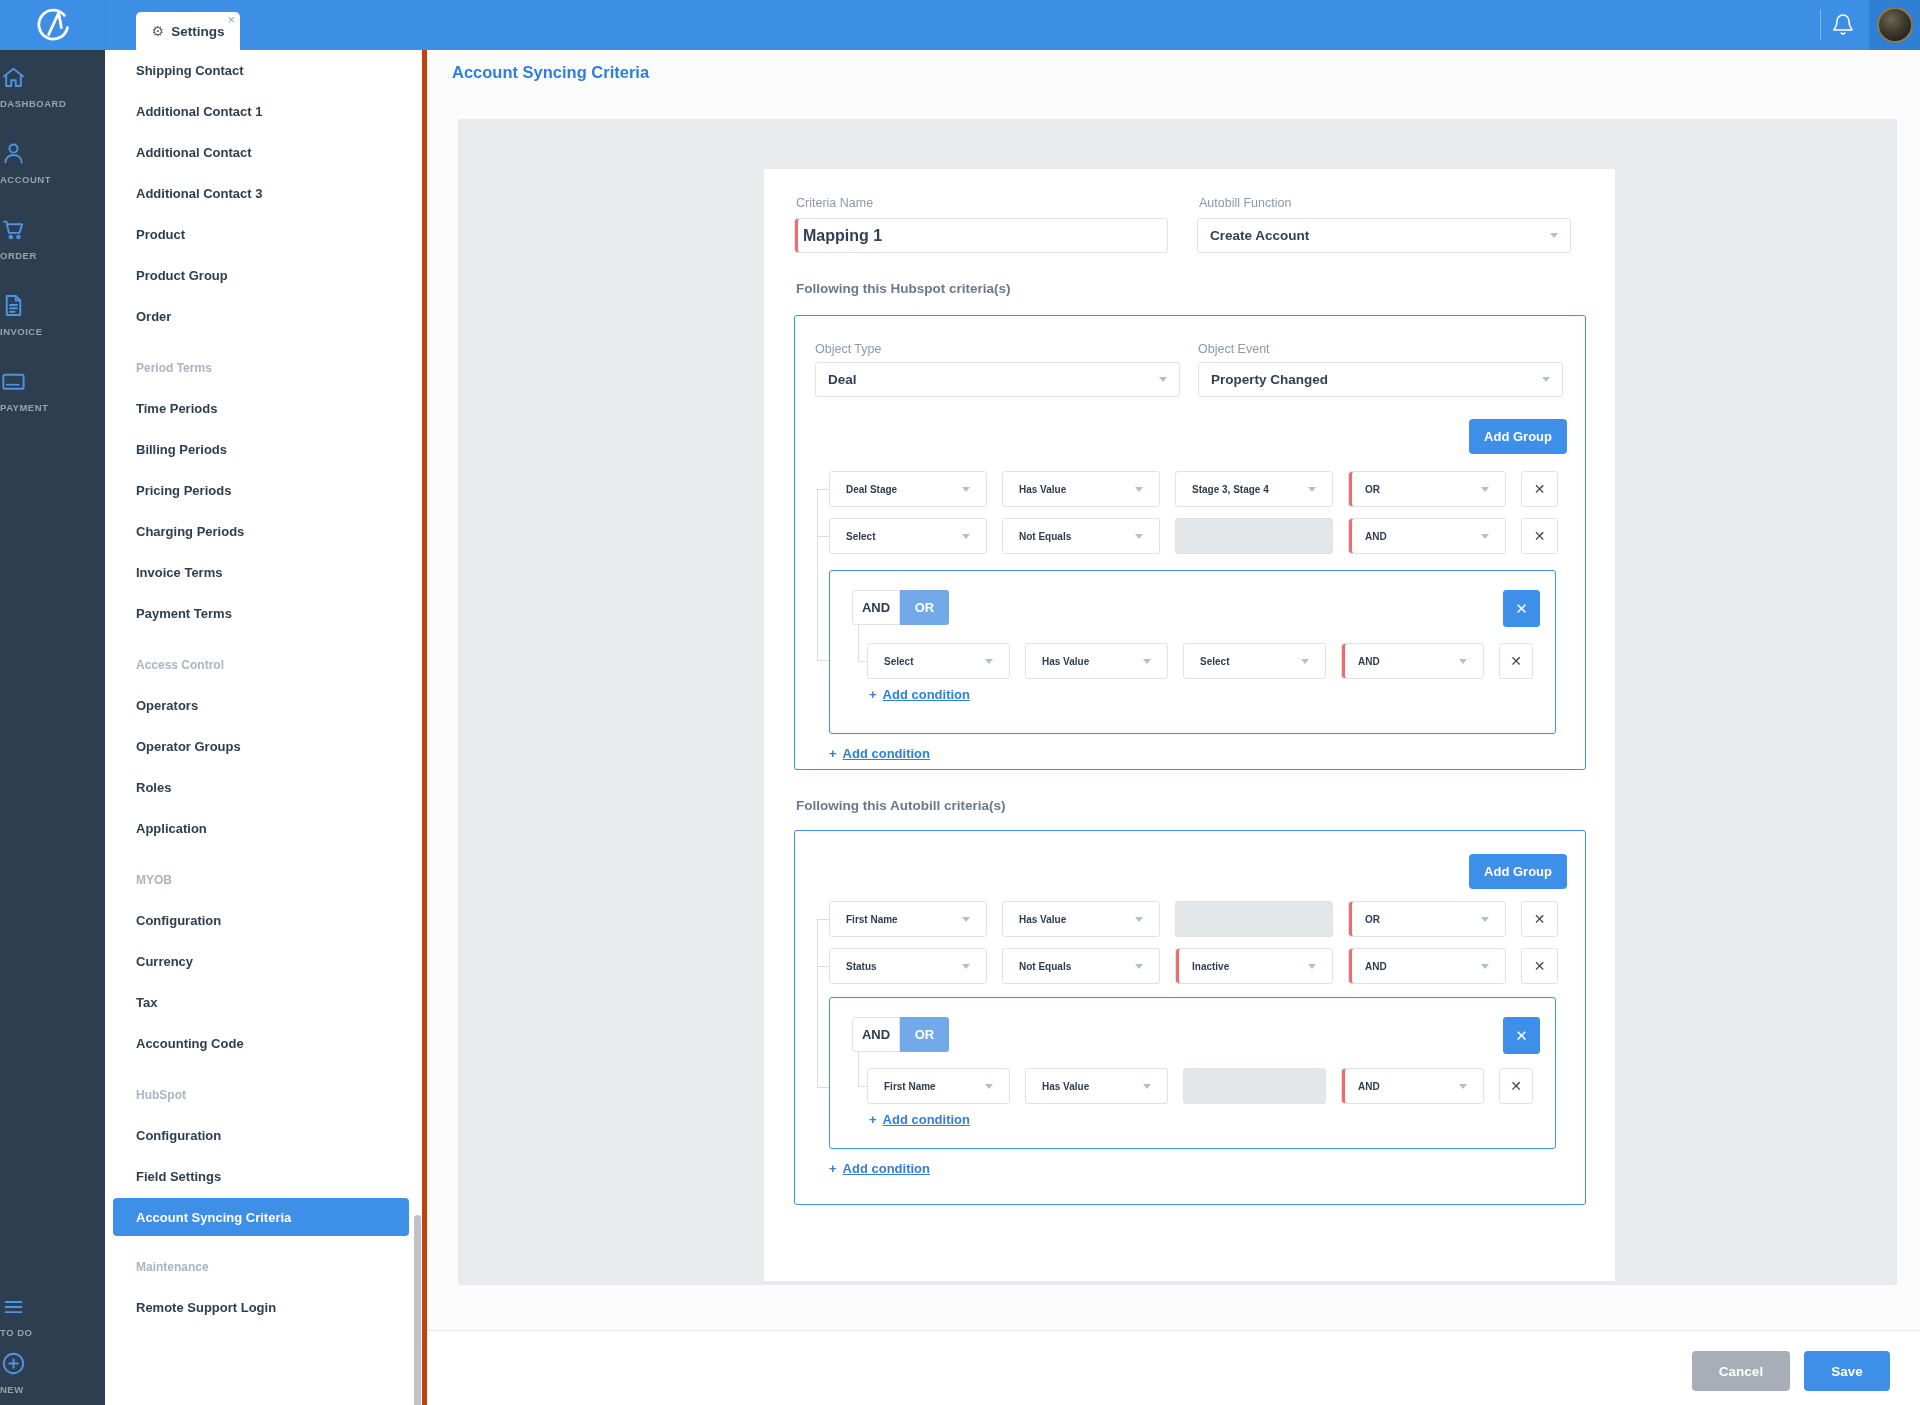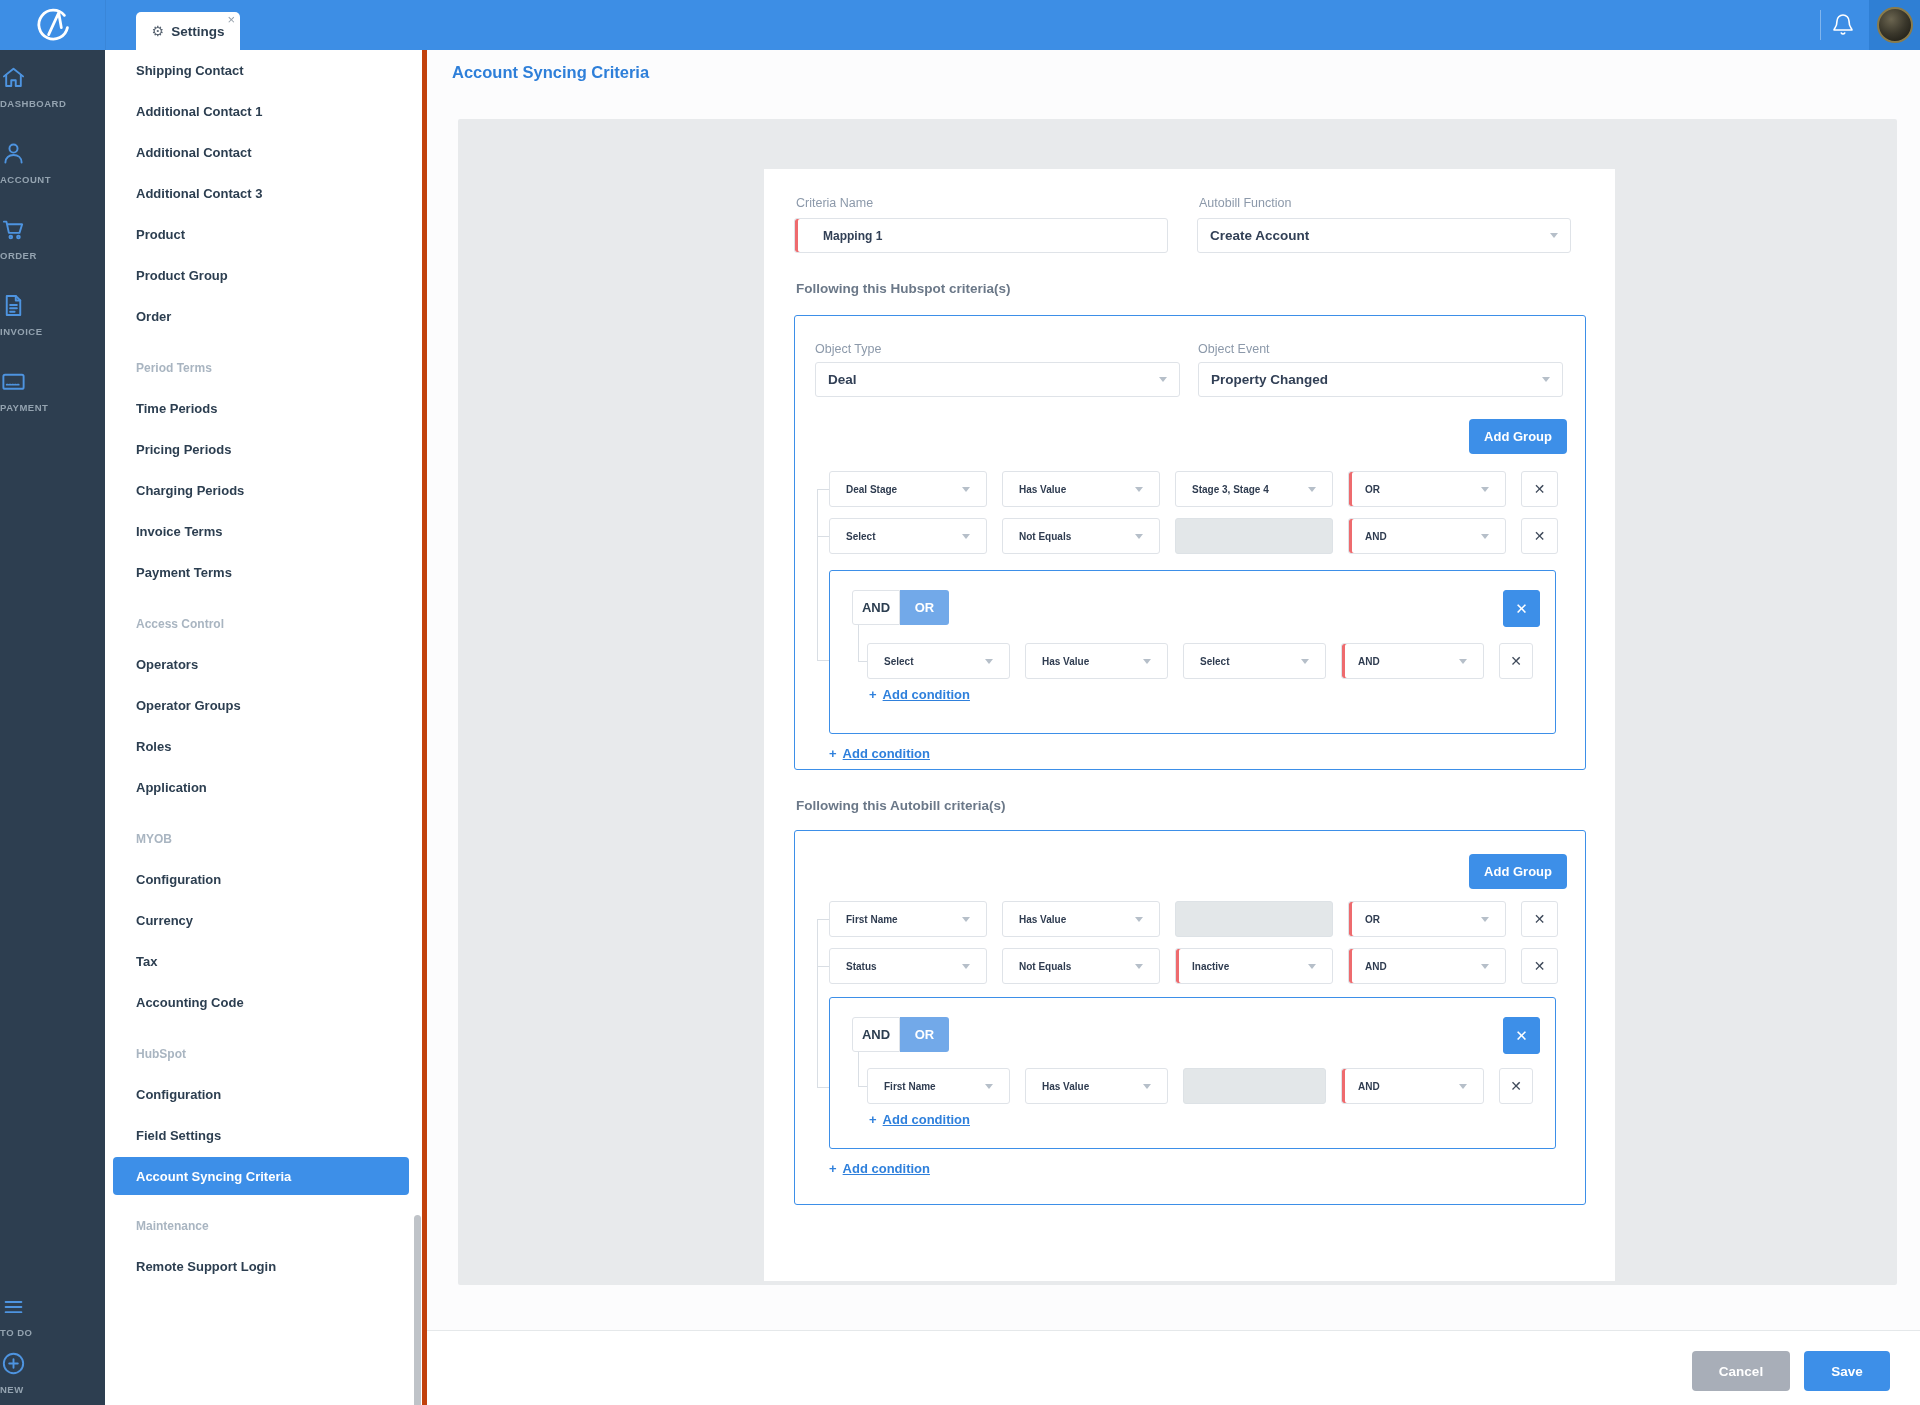--- a/index.html
+++ b/index.html
@@ -32,21 +32,21 @@
   .sb-header{height:41px;margin-top:10px;display:flex;align-items:center;padding-left:31px;font-size:12px;font-weight:600;color:#a9b5c1;}
   .sb-item.selected{background:#3d8fe8;color:#fff;border-radius:4px;height:38px;margin:1px 13px 2px 8px;padding-left:23px;}
   .scroll-thumb{position:absolute;right:1px;top:1165px;width:7px;height:240px;background:#bfc3c8;border-radius:4px;cursor:pointer;}
   
   .main{position:absolute;left:427px;top:50px;right:0;bottom:0;background:#fcfcfd;}
   .page-title{position:absolute;left:25px;top:13px;font-size:16.5px;font-weight:600;color:#2e7fd9;}
   .panel{position:absolute;left:31px;top:69px;width:1439px;height:1166px;background:#e8eaec;border-radius:2px;}
   .card{position:absolute;left:306px;top:50px;width:851px;height:1112px;background:#fff;}
   .flabel{position:absolute;font-size:12.5px;color:#8c99aa;}
   .text-input{position:absolute;left:30px;top:49px;width:374px;height:35px;box-sizing:border-box;border:1px solid #dfe3e8;border-radius:3px;
-              padding:0 12px 0 28px;font-family:"Liberation Sans",sans-serif;font-size:12px;font-weight:600;color:#324056;background:#fff;outline:none;
+              padding:0 12px 0 8px;font-family:"Liberation Sans",sans-serif;font-size:16px;font-weight:600;color:#324056;background:#fff;outline:none;
               box-shadow:inset 3px 0 0 #ee6b6e;}
   .ddl{position:absolute;display:flex;align-items:center;height:35px;box-sizing:border-box;background:#fff;border:1px solid #dfe3e8;border-radius:3px;
        padding:0 12px;font-size:13.5px;font-weight:600;color:#324056;cursor:pointer;}
   .chev{width:0;height:0;border-left:4.5px solid transparent;border-right:4.5px solid transparent;border-top:5.5px solid #b6bfc9;margin-left:auto;}
   .sec-head{position:absolute;font-size:13.5px;font-weight:600;color:#6b7888;}
   .gbox{position:absolute;left:30px;width:792px;border:1.5px solid #3d8fe8;border-radius:3px;background:#fff;box-sizing:border-box;}
   .btn-blue{position:absolute;right:18px;height:35px;padding:0 15px;background:#3d8fe8;color:#fff;font-size:13px;font-weight:700;
             border-radius:4px;display:flex;align-items:center;cursor:pointer;}
   .crow{position:absolute;left:34px;display:flex;gap:15px;}
   .csel{display:flex;align-items:center;height:36px;box-sizing:border-box;background:#fff;border:1px solid #dfe3e8;border-radius:3px;
@@ -163,20 +163,21 @@
   <aside class="sidebar">
     <div class="sb-item">Shipping Contact</div>
     <div class="sb-item">Additional Contact 1</div>
     <div class="sb-item">Additional Contact</div>
     <div class="sb-item">Additional Contact 3</div>
     <div class="sb-item">Product</div>
     <div class="sb-item">Product Group</div>
     <div class="sb-item">Order</div>
     <div class="sb-header">Period Terms</div>
     <div class="sb-item">Time Periods</div>
+    <div class="sb-item">Billing Periods</div>
     <div class="sb-item">Pricing Periods</div>
     <div class="sb-item">Charging Periods</div>
     <div class="sb-item">Invoice Terms</div>
     <div class="sb-item">Payment Terms</div>
     <div class="sb-header">Access Control</div>
     <div class="sb-item">Operators</div>
     <div class="sb-item">Operator Groups</div>
     <div class="sb-item">Roles</div>
     <div class="sb-item">Application</div>
     <div class="sb-header">MYOB</div>

